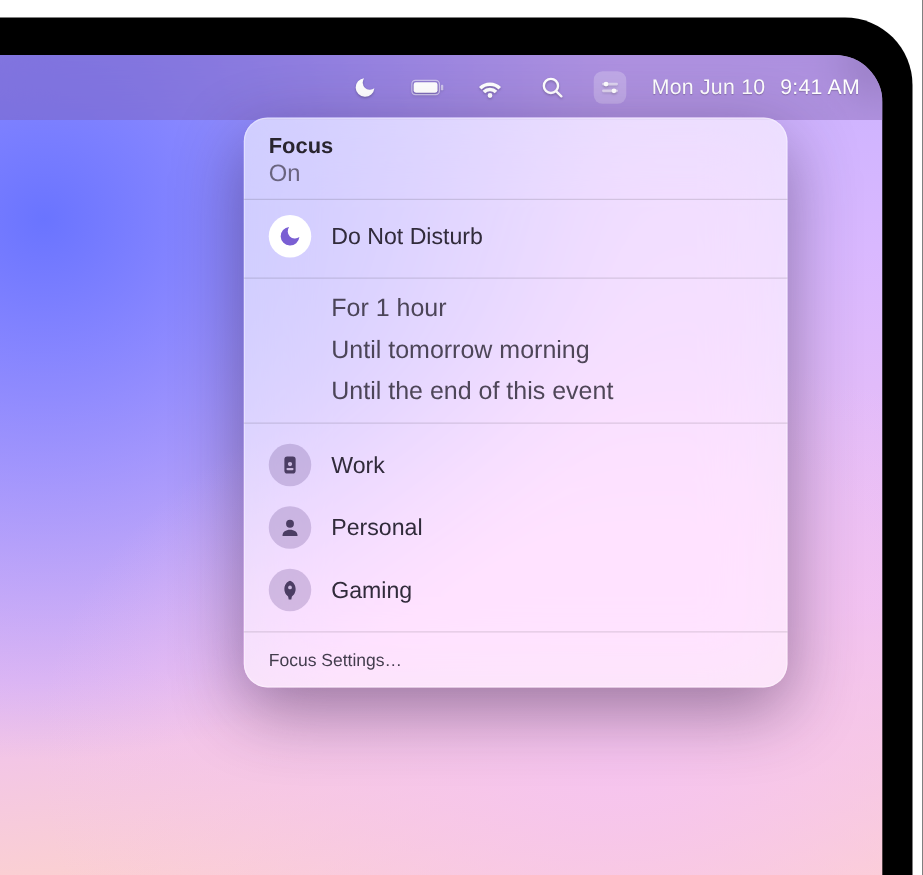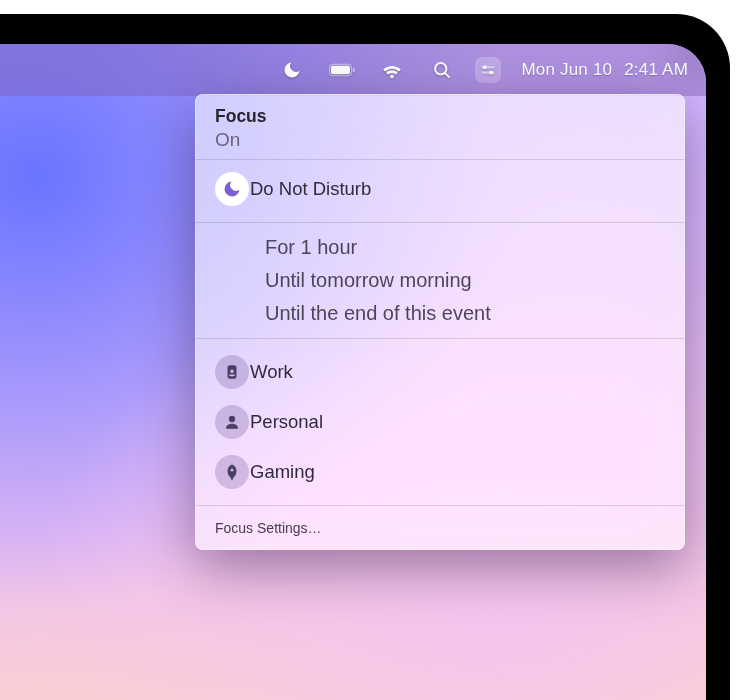--- a/index.html
+++ b/index.html
@@ -49,43 +49,43 @@
     .mb-cc-bg {
       background: rgba(255,255,255,.22);
       border-radius: 7px;
       padding: 2px 6px;
       margin: -2px -4px;
     }
 
     .panel {
       position: absolute;
       top: 50px; left: 195px;
-      width: 490px;
-      border-radius: 8px;
+      width: 435px;
+      border-radius: 19px;
       background: rgba(255,255,255,.58);
       backdrop-filter: blur(30px) saturate(150%);
       box-shadow: 0 18px 55px rgba(40,20,60,.45), 0 0 0 1px rgba(255,255,255,.35) inset;
       padding-bottom: 8px;
       color: #312b3b;
       font-size: 18.5px;
     }
     .panel-header {
       padding: 12px 20px 8px;
       border-bottom: 1px solid rgba(0,0,0,.12);
     }
     .panel-header .title {
       font-size: 17.5px; font-weight: 700; color:#29252f;
     }
     .panel-header .status {
       font-size: 19px; color: rgba(49,43,59,.65); margin-top:2px;
     }
     .section { padding: 4px 0; }
     .row {
       display: flex; align-items: center;
-      gap: 1px;
+      gap: 16px;
       padding: 8px 20px;
     }
     .row .label { line-height: 1.25; }
     .icon-circle {
       width: 34px; height: 34px;
       border-radius: 50%;
       display:flex; align-items:center; justify-content:center;
       flex-shrink: 0;
     }
     .icon-circle.active { background: #ffffff; }
@@ -129,21 +129,21 @@
             <g fill="#fff">
               <rect x="1" y="2" width="20" height="3.4" rx="1.7" opacity=".55"></rect>
               <circle cx="6" cy="3.7" r="3"></circle>
               <rect x="1" y="10.5" width="20" height="3.4" rx="1.7" opacity=".55"></rect>
               <circle cx="16" cy="12.2" r="3"></circle>
             </g>
           </svg>
       </span>
       <span class="mb-datetime">
         <span>Mon Jun 10</span>
-        <span>2:41 AM</span>
+        <span>9:41 AM</span>
       </span>
     </div>
 
     <div class="panel">
       <div class="panel-header">
         <div class="title">Focus</div>
         <div class="status">On</div>
       </div>
 
       <div class="section">

